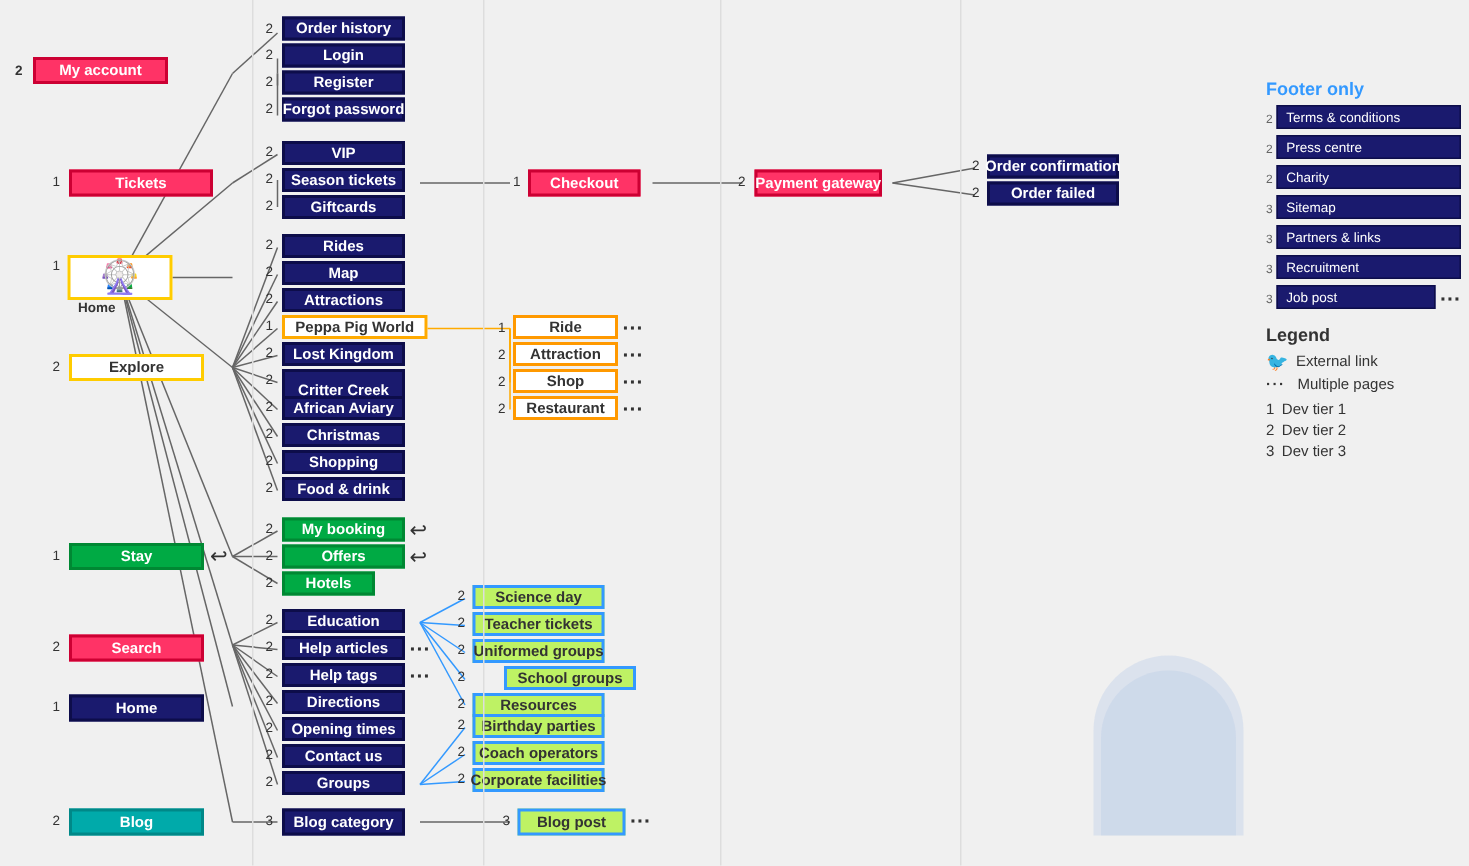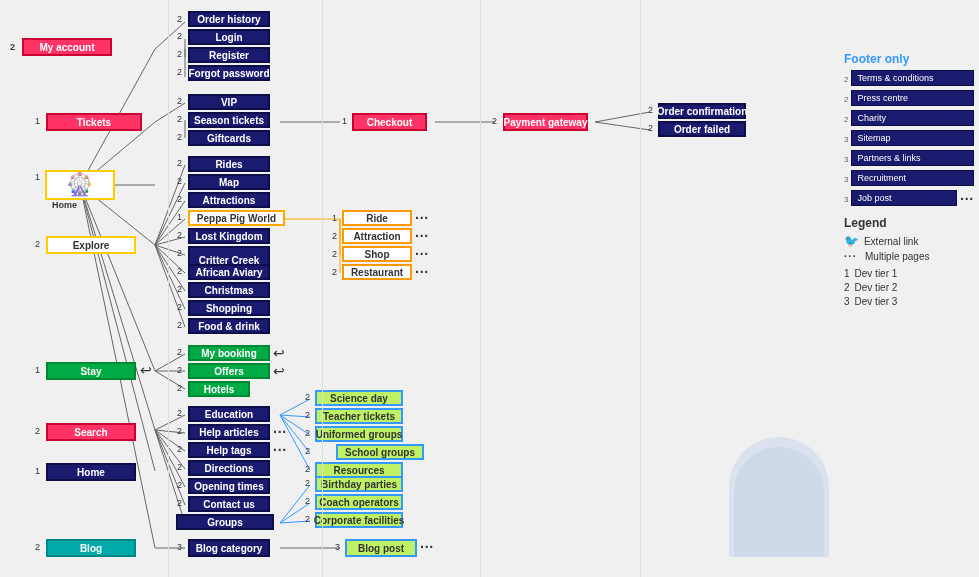--- a/index.html
+++ b/index.html
@@ -407,21 +407,21 @@
   <div class="node node-dark-blue" style="left:188px; top:478px; width:82px; height:16px;">
     <span>Opening times</span>
   </div>
 
   <div style="position:absolute; left:177px; top:498px; font-size:9px; color:#333;">2</div>
   <div class="node node-dark-blue" style="left:188px; top:496px; width:82px; height:16px;">
     <span>Contact us</span>
   </div>
 
   <div style="position:absolute; left:177px; top:516px; font-size:9px; color:#333;">2</div>
-  <div class="node node-dark-blue" style="left:176px; top:514px; width:98px; height:16px;align-items:center;">
+  <div class="node node-dark-blue" style="left:188px; top:514px; width:82px; height:16px;align-items:center;">
     <span>Groups</span>
   </div>
 
   <div style="position:absolute; left:305px; top:392px; font-size:9px; color:#333;">2</div>
   <div class="node node-blue-border" style="left:315px; top:390px; width:88px; height:16px;">
     <span>Science day</span>
   </div>
 
   <div style="position:absolute; left:305px; top:410px; font-size:9px; color:#333;">2</div>
   <div class="node node-blue-border" style="left:315px; top:408px; width:88px; height:16px;">

